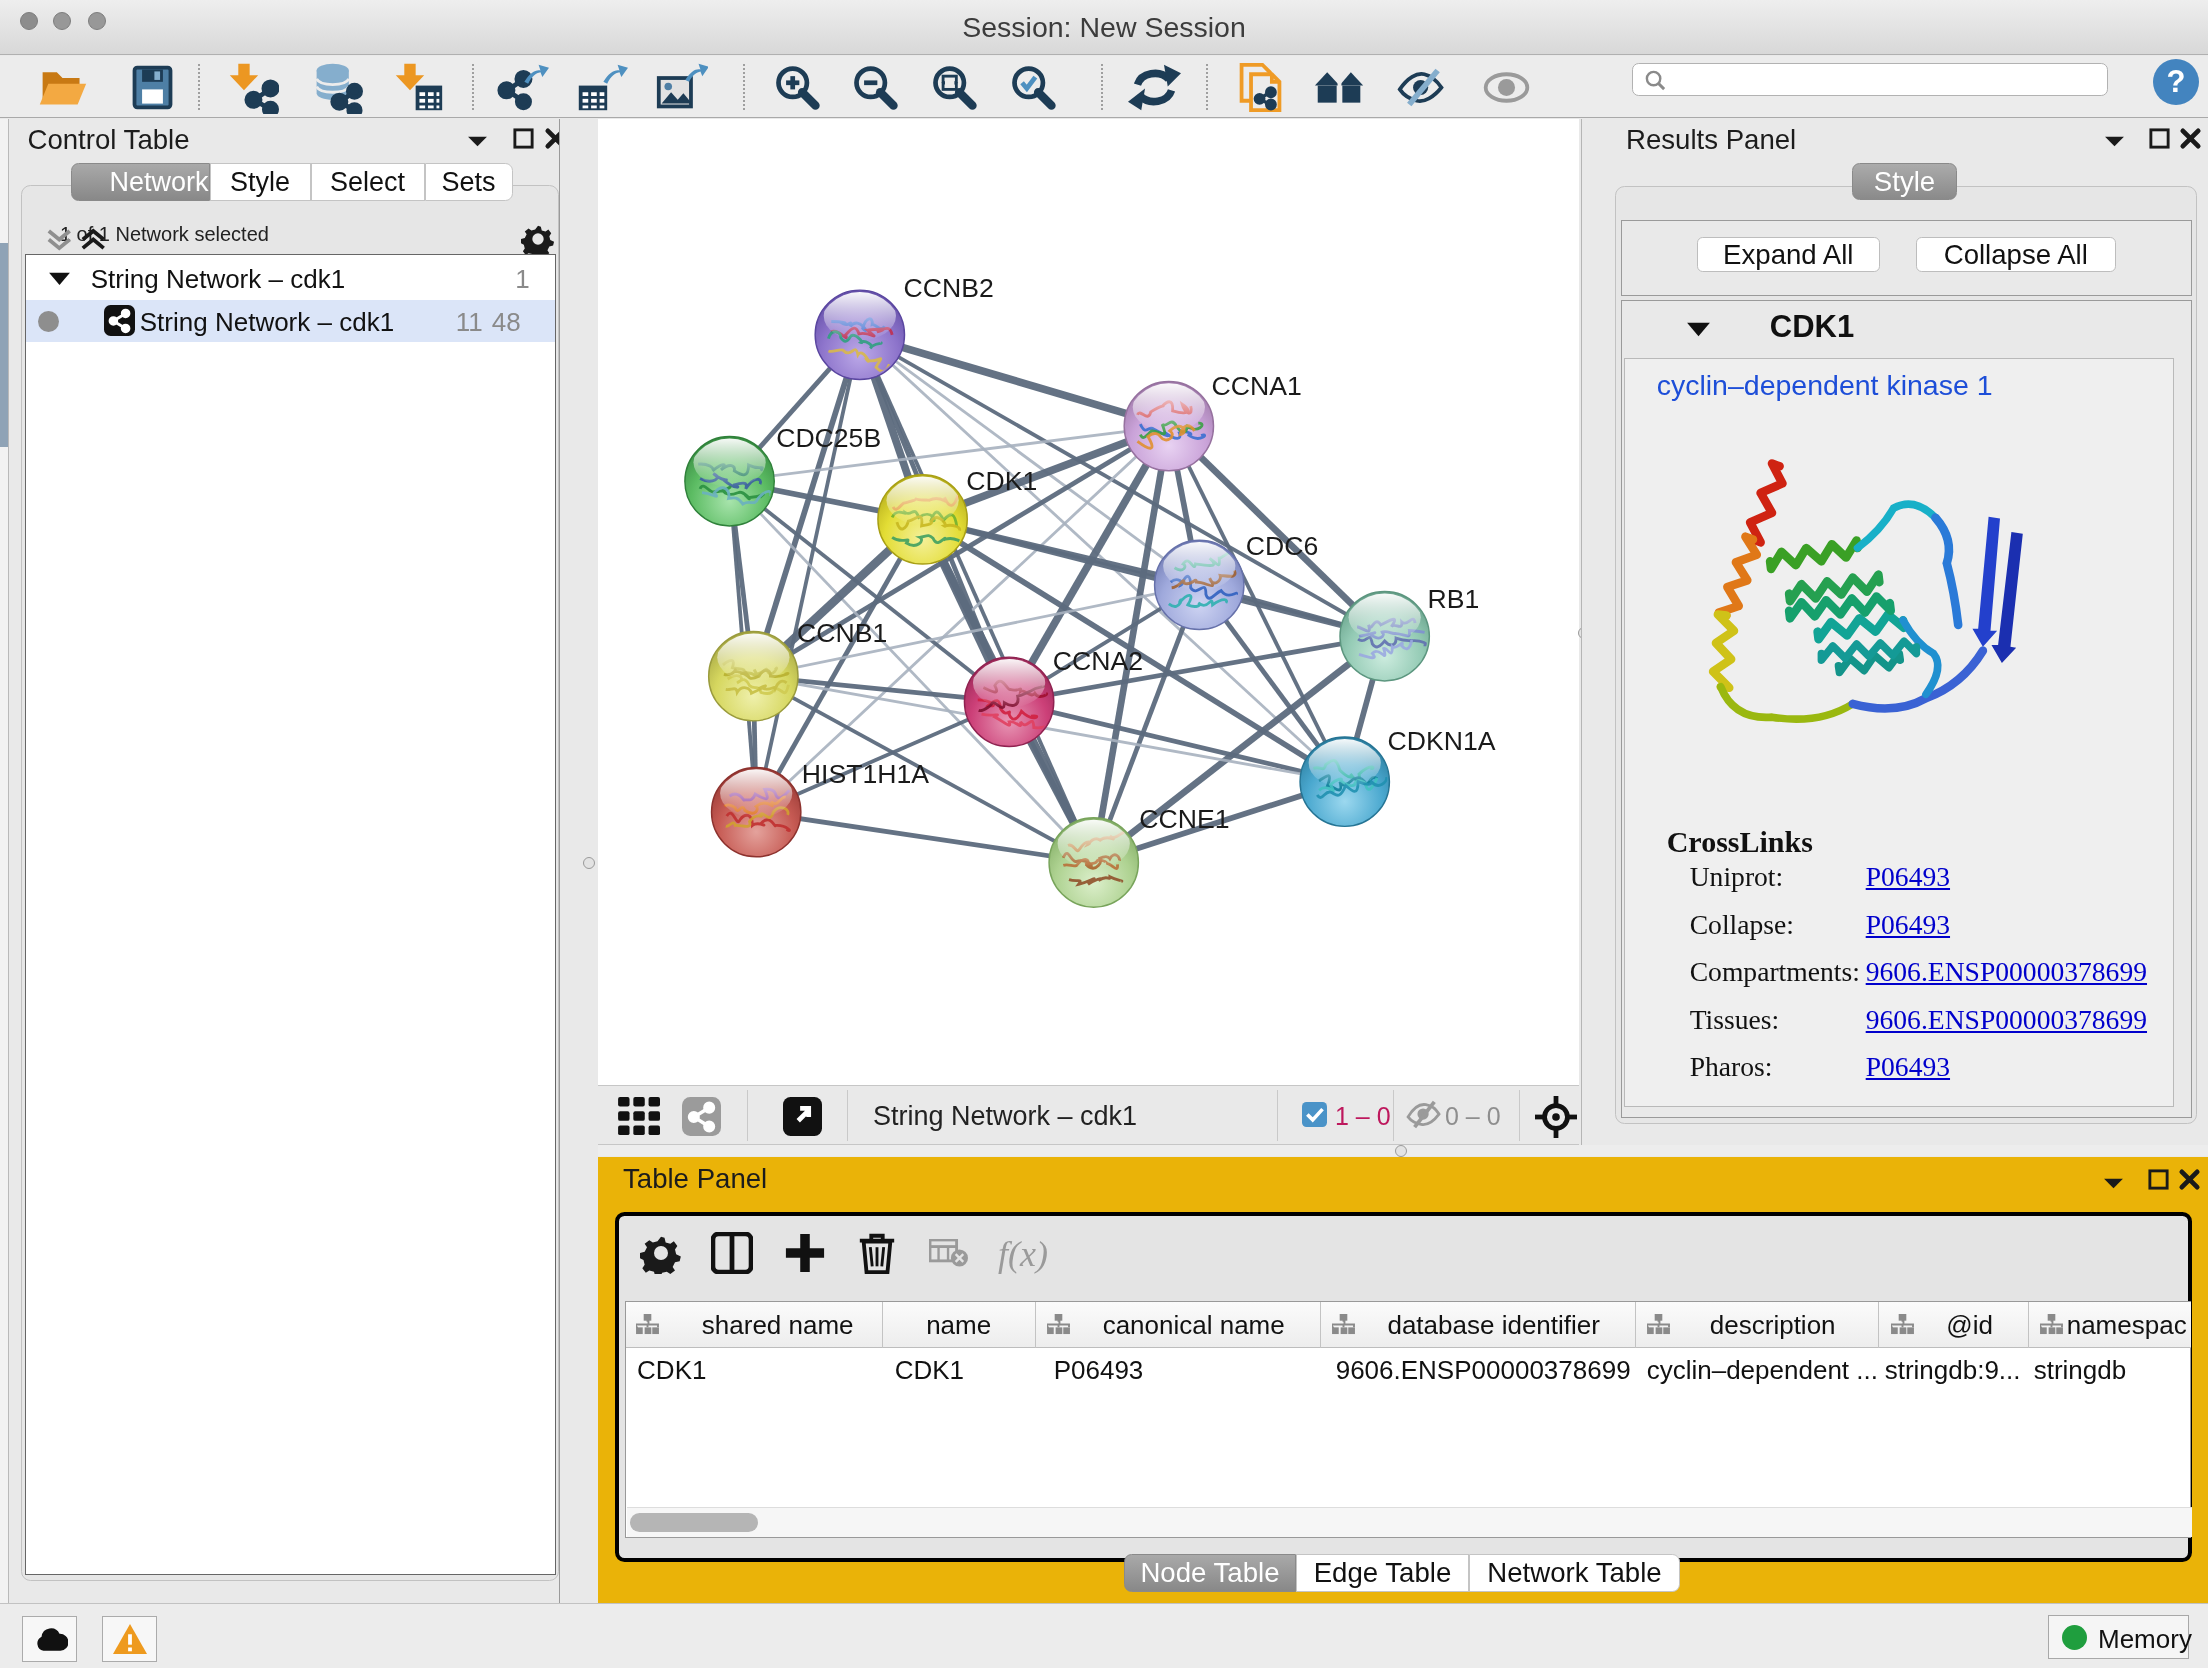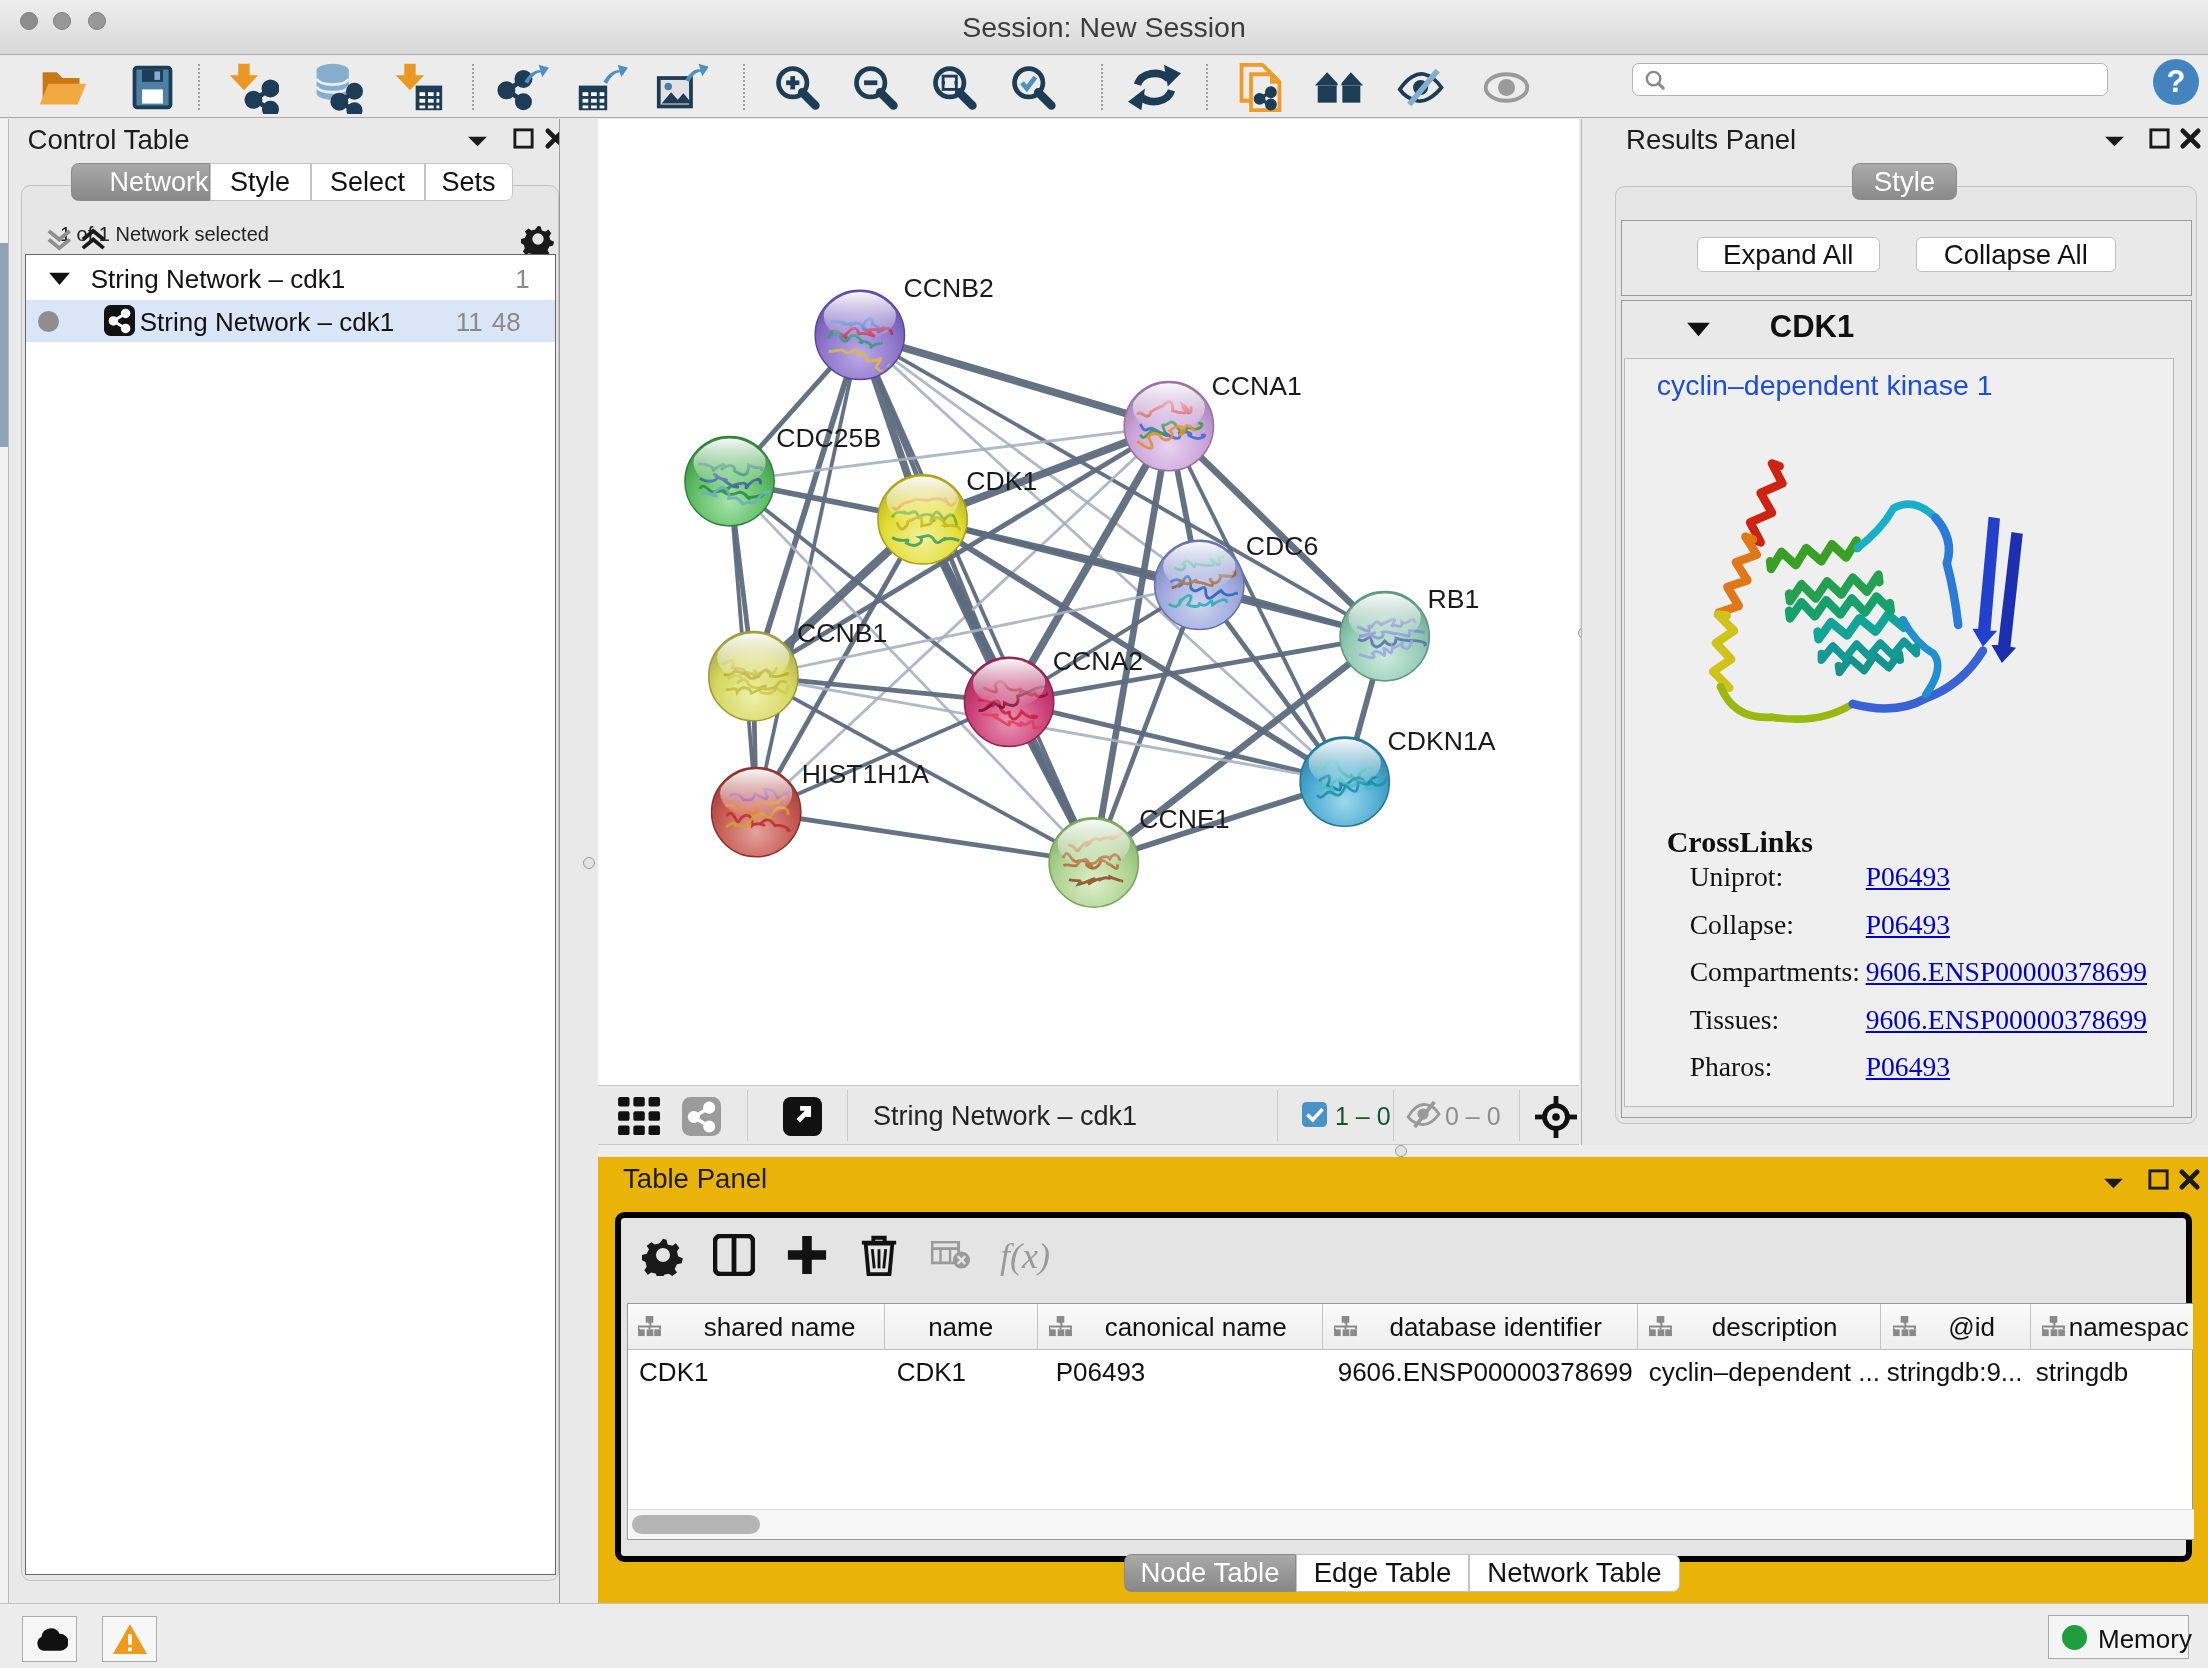--- a/index.html
+++ b/index.html
@@ -42,21 +42,21 @@
 #rbox1 { position:absolute; left:4.8px; top:33px; width:571px; height:76px; background:#e9e9e9; border:1.9px solid #9a9a9a; }
 .rbtn { position:absolute; top:16px; height:35px; background:#fff; border:1px solid #bdbdbd; border-radius:5.7px; font-size:27.6px; color:#111; text-align:center; }
 #rbox2 { position:absolute; left:4.8px; top:113px; width:571px; height:818px; background:#e9e9e9; border:1.9px solid #9a9a9a; }
 #cdkhead { position:absolute; left:0; top:0; width:567px; height:57px; }
 #rcontent { position:absolute; left:1.9px; top:57px; width:550px; height:749px; background:#efefef; border:1px solid #b9b9b9; }
 .serif { font-family:"Liberation Serif",serif; }
 .xlrow { position:absolute; font-size:27.6px; color:#111; }
 .xlink { color:#0000cc; text-decoration:underline; }
 
 #tpanel { left:598px; top:1157px; width:1610px; height:446px; background:#eab308; }
-#tbox { position:absolute; left:17px; top:55px; width:1577px; height:350px; background:#e4e4e4; border:6px solid #000000; border-radius:9.5px; }
+#tbox { position:absolute; left:17px; top:55px; width:1577px; height:350px; background:#e4e4e4; border:4px solid #000000; border-radius:9.5px; }
 #ttable { position:absolute; left:5.7px; top:85px; width:1566px; height:237px; background:#fff; border:1px solid #999; }
 #thead { position:absolute; left:0; top:0; width:1565px; height:46px; background:linear-gradient(#fbfbfb,#ededed); border-bottom:1px solid #bdbdbd; }
 .th { position:absolute; top:0; height:46px; font-size:26px; color:#111; text-align:center; line-height:46px; border-right:1px solid #c3c3c3; padding-left:32px; }
 .td { position:absolute; top:53px; font-size:26px; color:#111; }
 #tscroll { position:absolute; left:1px; top:205px; width:1565px; height:29.5px; background:#f6f6f6; border-top:1px solid #ddd; }
 .btab { position:absolute; top:397px; height:38px; background:#fff; border:1px solid #c4c4c4; font-size:27.6px; color:#111; text-align:center; line-height:36px; }
 
 #statusbar { left:0; top:1603px; width:2208px; height:66px; background:#ececec; border-top:1px solid #c2c2c2; }
 .sbtn { position:absolute; top:12.4px; width:55px; height:46px; background:#f7f7f7; border:1px solid #ababab; }
 #membtn { position:absolute; left:2048px; top:11.4px; width:141px; height:44px; background:#f5f5f5; border:1px solid #a8a8a8; font-size:26px; color:#111; }
@@ -559,21 +559,21 @@
         <rect x="0" y="0" width="41" height="41" rx="8" fill="#111"></rect>
         <path d="M16,25 L27,14 M18,12 h9 v9" fill="none" stroke="#fff" stroke-width="5"></path>
       </svg>
   <div class="nsep" style="left:249px"></div>
   <div style="position:absolute;left:275px;top:15px;font-size:27px;color:#222;">String Network – cdk1</div>
   <div class="nsep" style="left:679px"></div>
   <svg style="position:absolute;left:704px;top:16px" width="25" height="25" viewBox="0 0 28 28">
         <rect x="0" y="0" width="28" height="28" rx="5" fill="#4a93c8"></rect>
         <path d="M6,14 l6,6 11,-12" fill="none" stroke="#fff" stroke-width="4"></path>
       </svg>
-  <div style="position:absolute;left:737px;top:16px;font-size:25px;color:#14532d;">1 – 0</div>
+  <div style="position:absolute;left:737px;top:16px;font-size:25px;color:#be185d;">1 – 0</div>
   <div class="nsep" style="left:795px"></div>
   <svg style="position:absolute;left:807px;top:14.3px" width="38" height="30" viewBox="0 0 40 32">
         <path d="M3,18 C9,8 16,4 22,5 C28,6 33,10 36,15 C30,23 23,27 17,26 C11,25 6,22 3,18 Z" fill="none" stroke="#9a9a9a" stroke-width="3"></path>
         <circle cx="19" cy="15" r="6" fill="#9a9a9a"></circle>
         <line x1="31" y1="2" x2="10" y2="29" stroke="#9a9a9a" stroke-width="4"></line>
       </svg>
   <div style="position:absolute;left:847px;top:16px;font-size:25px;color:#8e8e8e;">0 – 0</div>
   <div class="nsep" style="left:921px"></div>
   <svg style="position:absolute;left:937px;top:9.5px" width="42" height="42" viewBox="0 0 44 44">
         <circle cx="22" cy="22" r="12" fill="none" stroke="#111" stroke-width="5"></circle>

